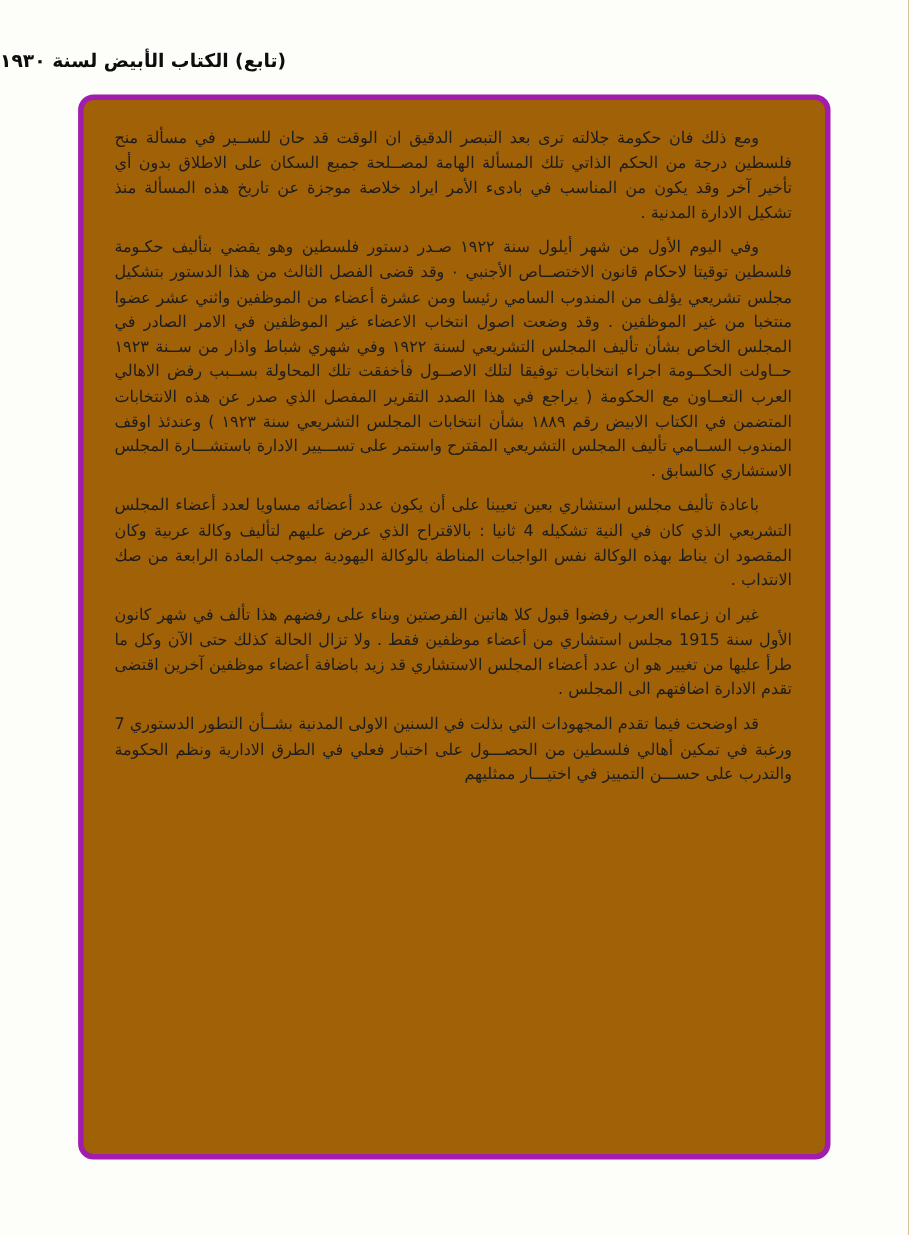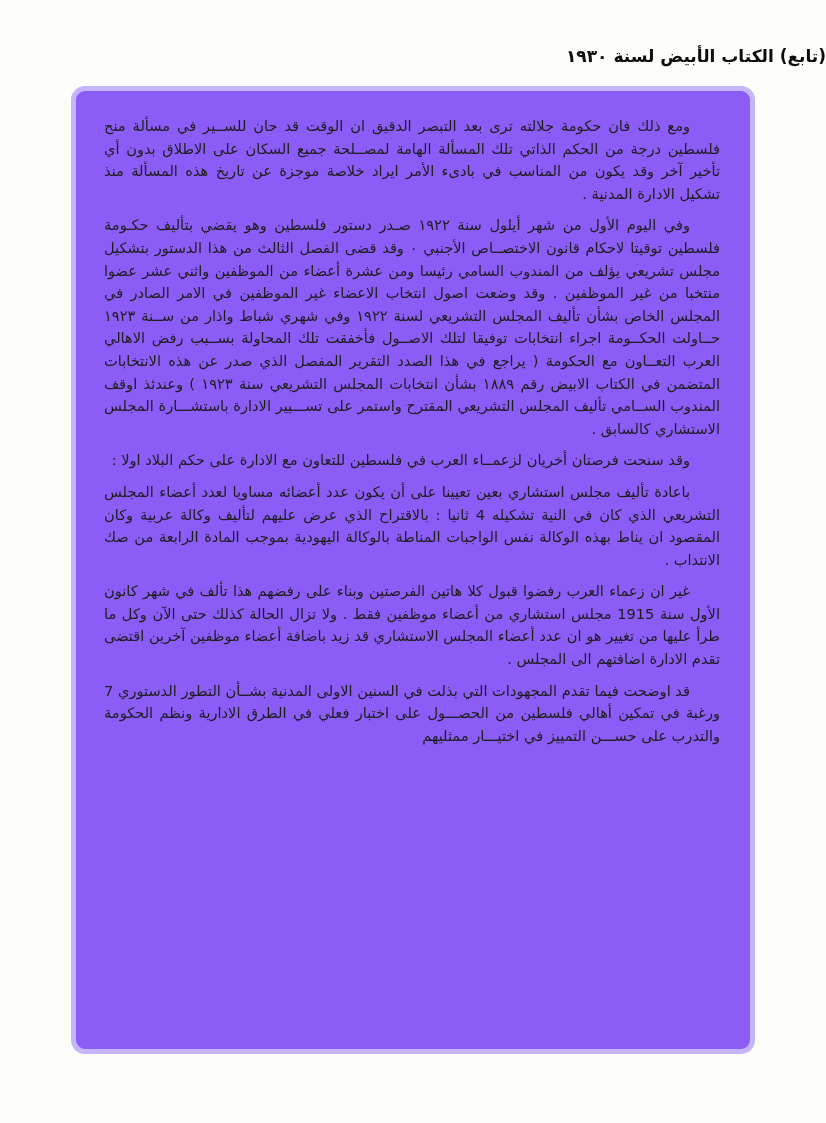--- a/index.html
+++ b/index.html
@@ -8,45 +8,45 @@
     font-family: "DejaVu Sans", "Liberation Sans", sans-serif;
   }
   body {
     width: 826px;
     height: 1123px;
     background: #fdfdfa;
     position: relative;
     overflow: hidden;
   }
   .page-header {
-    text-align: right;
+    text-align: left;
     padding-top: 46px;
     direction: rtl;
     color: #111;
   }
   .page-title {
     font-size: 17px;
     font-weight: bold;
     letter-spacing: 0.2px;
     color: #0d0d0d;
   }
   .page-subtitle {
     margin-top: 8px;
     font-size: 9.5px;
     font-weight: bold;
     color: #222;
   }
   .highlight-box {
     margin: 20px auto 0 auto;
     width: 684px;
     min-height: 968px;
-    border: 5px solid #c4b5fd;
+    border: 5px solid #a21caf;
     border-radius: 14px;
     padding: 24px 30px 20px 28px;
-    background: #8b5cf6;
+    background: #a16207;
   }
   .doc-body {
     direction: rtl;
     text-align: justify;
     color: #1d1d1d;
     font-size: 14.6px;
     line-height: 22.6px;
   }
   .doc-body p {
     text-indent: 30px;
@@ -60,18 +60,17 @@
 <body>
 
 <header class="page-header">
   <div class="page-title">(تابع) الكتاب الأبيض لسنة ١٩٣٠</div>
 </header>
 
 <div class="highlight-box">
   <div class="doc-body">
     <p>ومع ذلك فان حكومة جلالته ترى بعد التبصر الدقيق ان الوقت قد حان للســير في مسألة منح فلسطين درجة من الحكم الذاتي تلك المسألة الهامة لمصــلحة جميع السكان على الاطلاق بدون أي تأخير آخر وقد يكون من المناسب في بادىء الأمر ايراد خلاصة موجزة عن تاريخ هذه المسألة منذ تشكيل الادارة المدنية .</p>
     <p>وفي اليوم الأول من شهر أيلول سنة ١٩٢٢ صـدر دستور فلسطين وهو يقضي بتأليف حكـومة فلسطين توقيتا لاحكام قانون الاختصــاص الأجنبي ٠ وقد قضى الفصل الثالث من هذا الدستور بتشكيل مجلس تشريعي يؤلف من المندوب السامي رئيسا ومن عشرة أعضاء من الموظفين واثني عشر عضوا منتخبا من غير الموظفين . وقد وضعت اصول انتخاب الاعضاء غير الموظفين في الامر الصادر في المجلس الخاص بشأن تأليف المجلس التشريعي لسنة ١٩٢٢ وفي شهري شباط واذار من ســنة ١٩٢٣ حــاولت الحكــومة اجراء انتخابات توفيقا لتلك الاصــول فأخفقت تلك المحاولة بســبب رفض الاهالي العرب التعــاون مع الحكومة ( يراجع في هذا الصدد التقرير المفصل الذي صدر عن هذه الانتخابات المتضمن في الكتاب الابيض رقم ١٨٨٩ بشأن انتخابات المجلس التشريعي سنة ١٩٢٣ ) وعندئذ اوقف المندوب الســامي تأليف المجلس التشريعي المقترح واستمر على تســـيير الادارة باستشـــارة المجلس الاستشاري كالسابق .</p>
-    <p>وقد سنحت فرصتان أخريان لزعمــاء العرب في فلسطين للتعاون مع الادارة على حكم البلاد اولا :</p>
     <p>باعادة تأليف مجلس استشاري بعين تعيينا على أن يكون عدد أعضائه مساويا لعدد أعضاء المجلس التشريعي الذي كان في النية تشكيله 4 ثانيا : بالاقتراح الذي عرض عليهم لتأليف وكالة عربية وكان المقصود ان يناط بهذه الوكالة نفس الواجبات المناطة بالوكالة اليهودية بموجب المادة الرابعة من صك الانتداب .</p>
     <p>غير ان زعماء العرب رفضوا قبول كلا هاتين الفرصتين وبناء على رفضهم هذا تألف في شهر كانون الأول سنة 1915 مجلس استشاري من أعضاء موظفين فقط . ولا تزال الحالة كذلك حتى الآن وكل ما طرأ عليها من تغيير هو ان عدد أعضاء المجلس الاستشاري قد زيد باضافة أعضاء موظفين آخرين اقتضى تقدم الادارة اضافتهم الى المجلس .</p>
     <p>قد اوضحت فيما تقدم المجهودات التي بذلت في السنين الاولى المدنية بشــأن التطور الدستوري 7 ورغبة في تمكين أهالي فلسطين من الحصـــول على اختبار فعلي في الطرق الادارية ونظم الحكومة والتدرب على حســـن التمييز في اختيـــار ممثليهم</p>
   </div>
 </div>
 
 </body></html>

